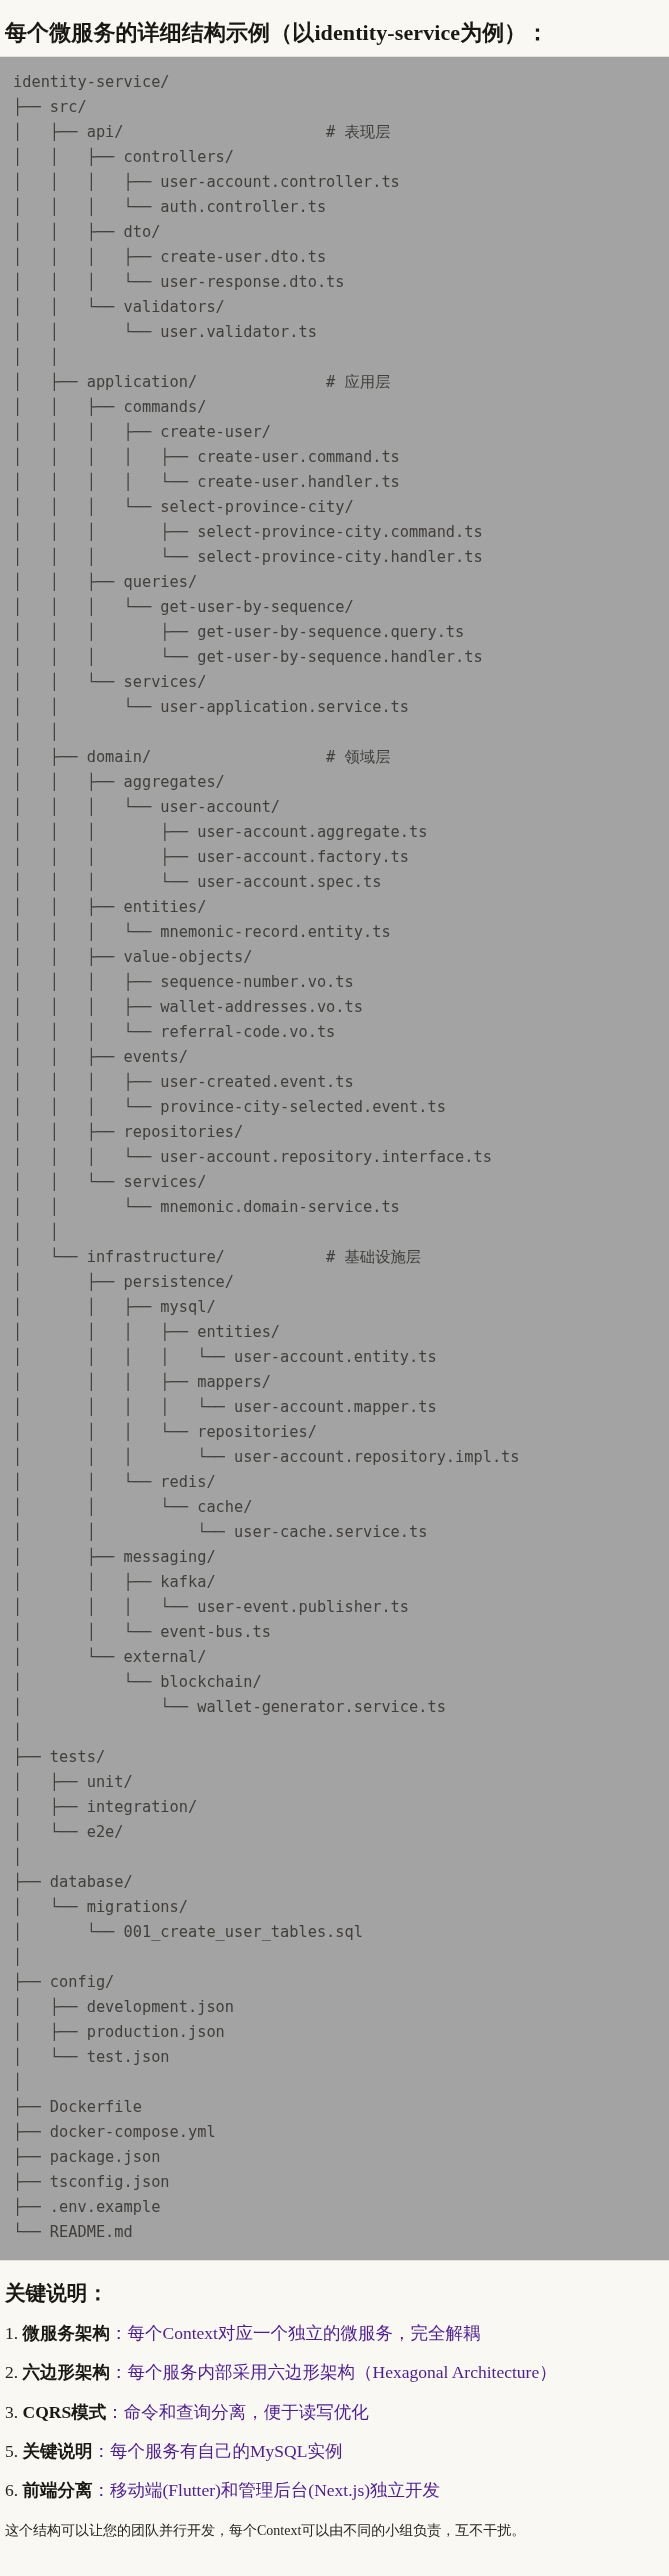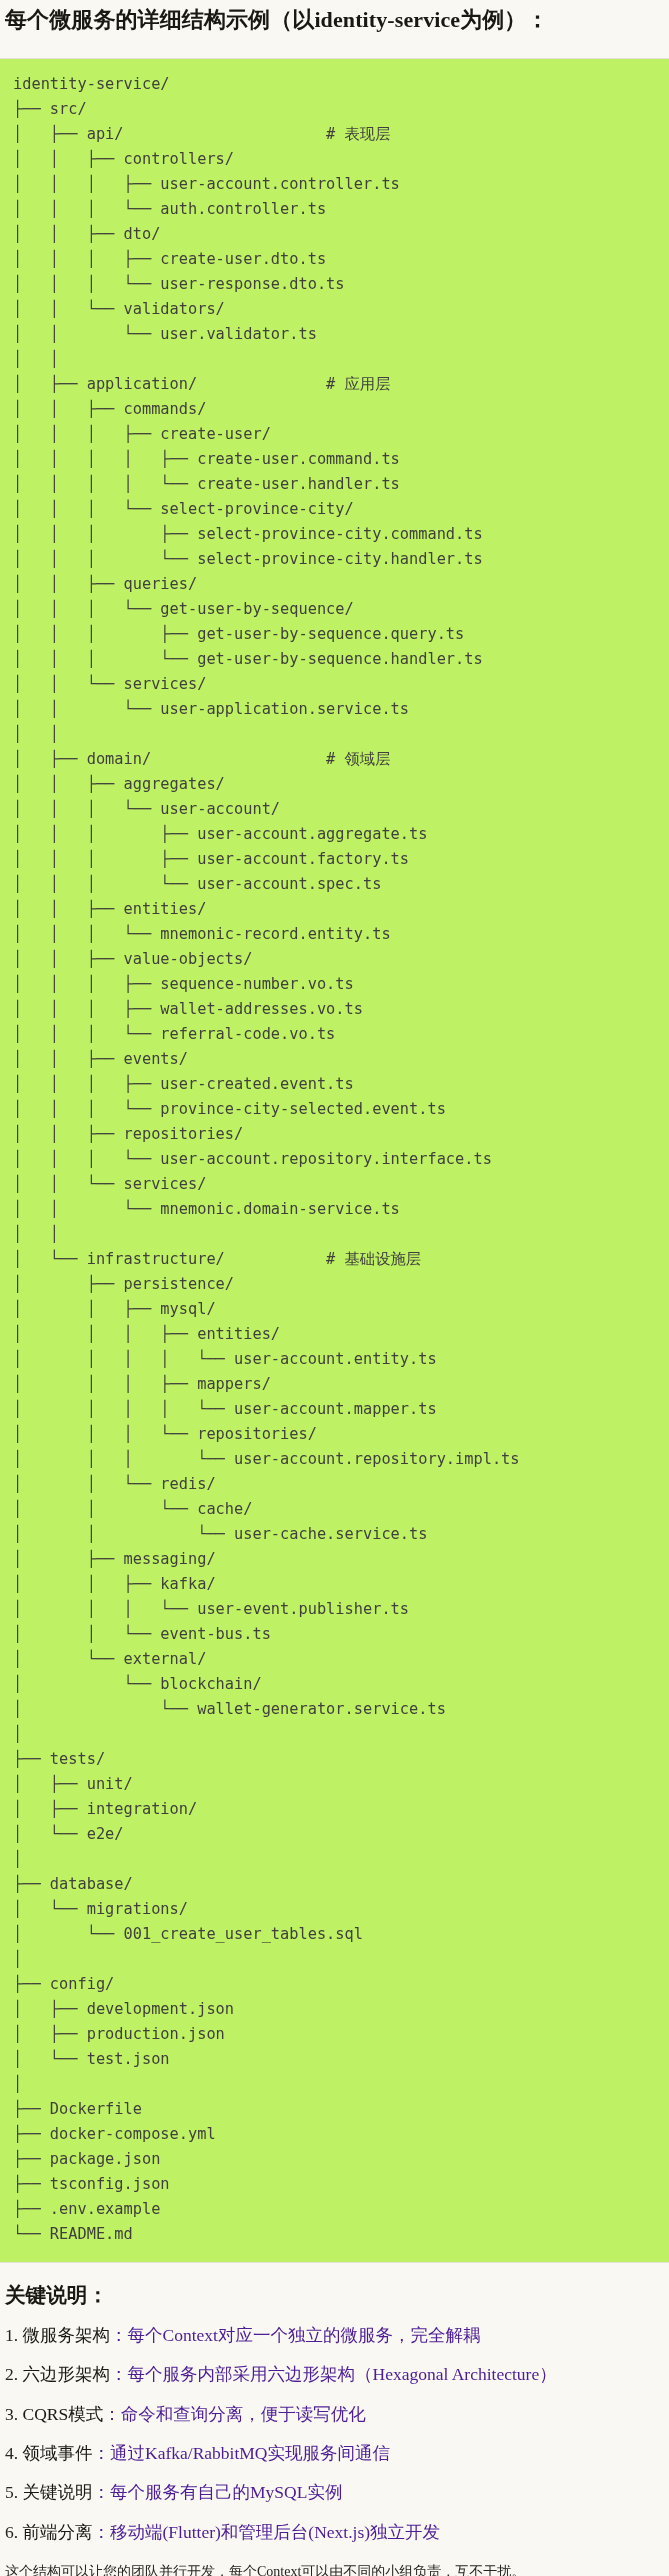--- a/index.html
+++ b/index.html
@@ -5,30 +5,30 @@
   * { box-sizing: border-box; }
   html, body { margin: 0; padding: 0; }
   body {
     width: 669px;
     min-height: 2576px;
     background: #FAF8F3;
     color: #26251F;
     font-family: "Liberation Serif", serif;
   }
   .title {
-    margin: 5px 5px 0 5px;
+    margin: 18px 5px 0 5px;
     font-size: 22px;
     line-height: 29px;
     font-weight: 700;
     color: #191813;
     letter-spacing: 0.1px;
   }
   .codeblock {
-    margin-top: 24px;
-    background: #bef264;
+    margin-top: 9px;
+    background: #a3a3a3;
     border-top: 1.3px solid #E3E1D8;
     border-bottom: 1.3px solid #E3E1D8;
     padding: 12.5px 11.3px 15px 13px;
     overflow: hidden;
   }
   .codeblock pre {
     margin: 0;
     font-family: "DejaVu Sans Mono", monospace;
     font-size: 15.3px;
     line-height: 25px;
@@ -42,21 +42,21 @@
     line-height: 27.5px;
     font-weight: 700;
     color: #191813;
   }
   .note-item {
     font-size: 17.5px;
     line-height: 25px;
     margin: 0 0 14.4px 0;
   }
   .note-num { display: inline-block; margin-right: 4.4px; }
-  .note-term { font-weight: 400; color: #191813; }
+  .note-term { font-weight: 700; color: #191813; }
   .note-desc { color: #4c1d95; }
   .footer-para {
     font-size: 14px;
     line-height: 25px;
     margin: 14.4px 0 0 0;
   }
 </style>
 </head>
 <body>
 
@@ -162,23 +162,20 @@
     </div>
 
     <div class="note-item">
       <span class="note-num">2.</span><span class="note-term">六边形架构</span><span class="note-desc">：每个服务内部采用六边形架构（Hexagonal Architecture）</span>
     </div>
 
     <div class="note-item">
       <span class="note-num">3.</span><span class="note-term">CQRS模式</span><span class="note-desc">：命令和查询分离，便于读写优化</span>
     </div>
 
-    <div class="note-item">
-      <span class="note-num">4.</span><span class="note-term">领域事件</span><span class="note-desc">：通过Kafka/RabbitMQ实现服务间通信</span>
-    </div>
 
     <div class="note-item">
       <span class="note-num">5.</span><span class="note-term">关键说明</span><span class="note-desc">：每个服务有自己的MySQL实例</span>
     </div>
 
     <div class="note-item">
       <span class="note-num">6.</span><span class="note-term">前端分离</span><span class="note-desc">：移动端(Flutter)和管理后台(Next.js)独立开发</span>
     </div>
 
     <p class="footer-para">这个结构可以让您的团队并行开发，每个Context可以由不同的小组负责，互不干扰。</p>

